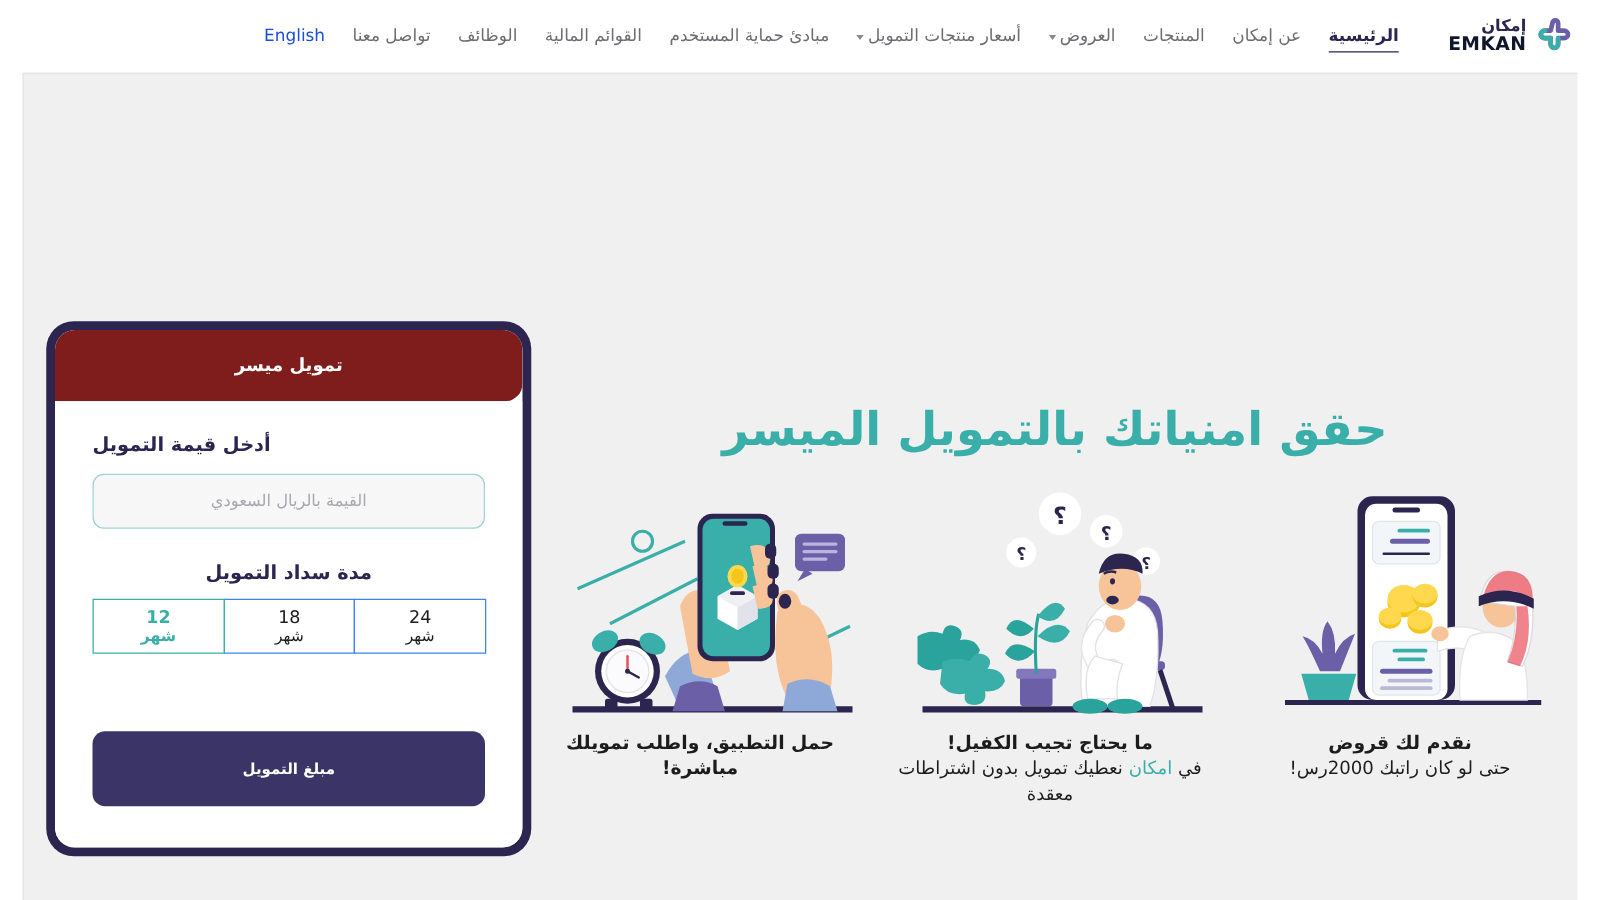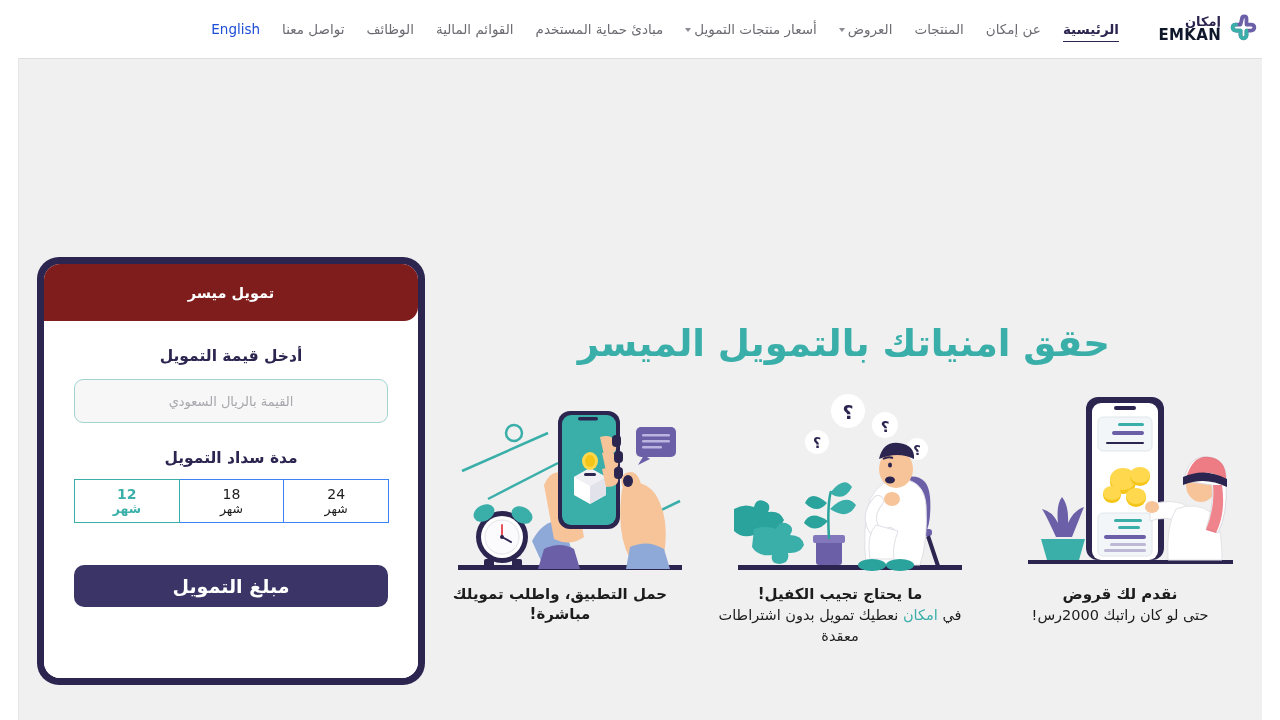--- a/index.html
+++ b/index.html
@@ -161,21 +161,21 @@
     background: #f2f2f2; color: #9a9aa2;
     border-bottom-left-radius: 14px;
   }
   .card-body {
     flex: 1;
     background: #ffffff;
     padding: 26px 30px 0 30px;
     display: flex; flex-direction: column;
   }
   .field-label {
-    text-align: center;
+    text-align: left;
     font-size: 15.5px; font-weight: bold;
     color: #2b2550;
     margin-bottom: 14px;
   }
   .amount-input {
     width: 100%; height: 44px;
     border: 1px solid #9fd4d1;
     border-radius: 9px;
     background: #f7f7f7;
     text-align: center;
@@ -211,27 +211,27 @@
   }
   .term.selected {
     border: 1.5px solid #3aafa9;
     color: #3aafa9;
     position: relative; z-index: 2;
     font-weight: bold;
   }
   .term-num { font-size: 14px; }
   .term-unit { font-size: 12.5px; }
   .submit-btn {
-    margin-top: 42px;
-    width: 100%; height: 42px;
+    margin-top: 62px;
+    width: 100%; height: 60px;
     background: #3a3566;
     border: none;
     border-radius: 10px;
     color: #ffffff;
-    font-size: 19px; font-weight: bold;
+    font-size: 12px; font-weight: bold;
     font-family: inherit;
     cursor: pointer;
     direction: rtl;
   }
 </style>
 </head>
 <body>
 
 <div class="header">
 

